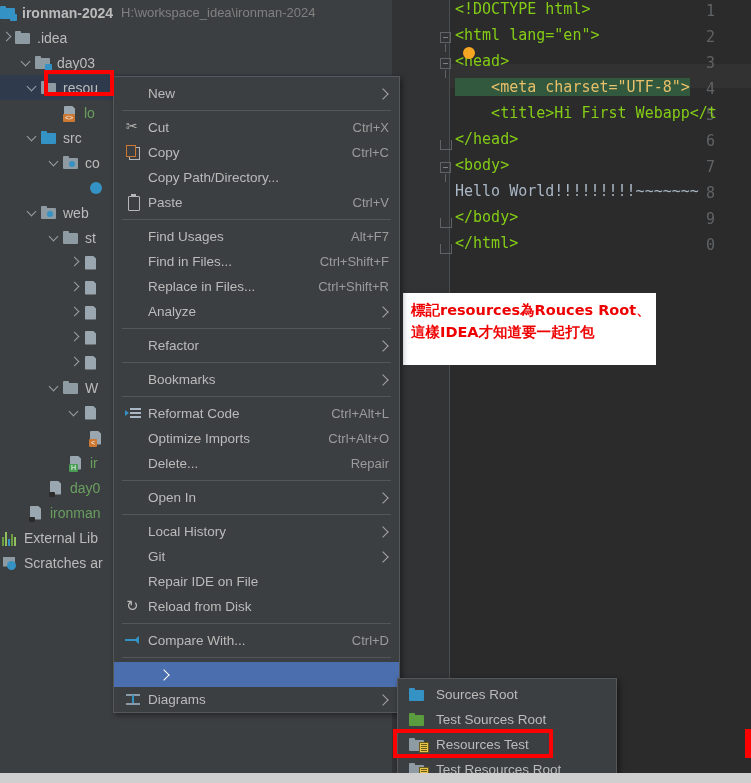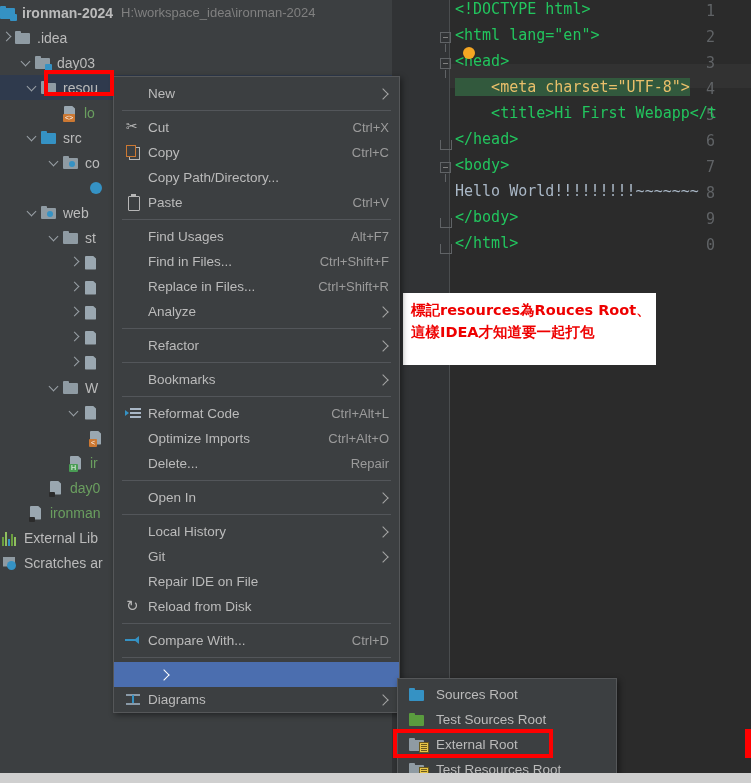--- a/index.html
+++ b/index.html
@@ -445,21 +445,21 @@
     background: #4a4d4f;
   }
   .cline {
     position: absolute;
     left: 63px;
     font-family: "DejaVu Sans Mono", "Liberation Mono", monospace;
     font-size: 15px;
     white-space: pre;
     letter-spacing: 0px;
   }
-  .tk-tag { color: #22c55e; }
+  .tk-tag { color: #84cc16; }
   .tk-txt { color: #a9b7c6; }
   .tk-green-bg { background: #32593d; color:#e8bf6a; }
   #current-line {
     position: absolute;
     left: 0; top: 64px;
     width: 359px; height: 24px;
     background: #323232;
   }
   #bulb {
     position: absolute;
@@ -868,21 +868,21 @@
       <span class="sm-ico">
         <span class="fbody" style="background:#8f9ba3;"></span>
         <span class="ftab" style="background:#8f9ba3;"></span>
         <span class="lines">
             <i></i>
             <i></i>
             <i></i>
             <i></i>
           </span>
       </span>
-      <span>External Root</span>
+      <span>Resources Test</span>
     </div>
     <div class="smi">
       <span class="sm-ico">
         <span class="fbody" style="background:#8f9ba3;"></span>
         <span class="ftab" style="background:#8f9ba3;"></span>
         <span class="tri"></span>
         <span class="lines">
             <i></i>
             <i></i>
             <i></i>

